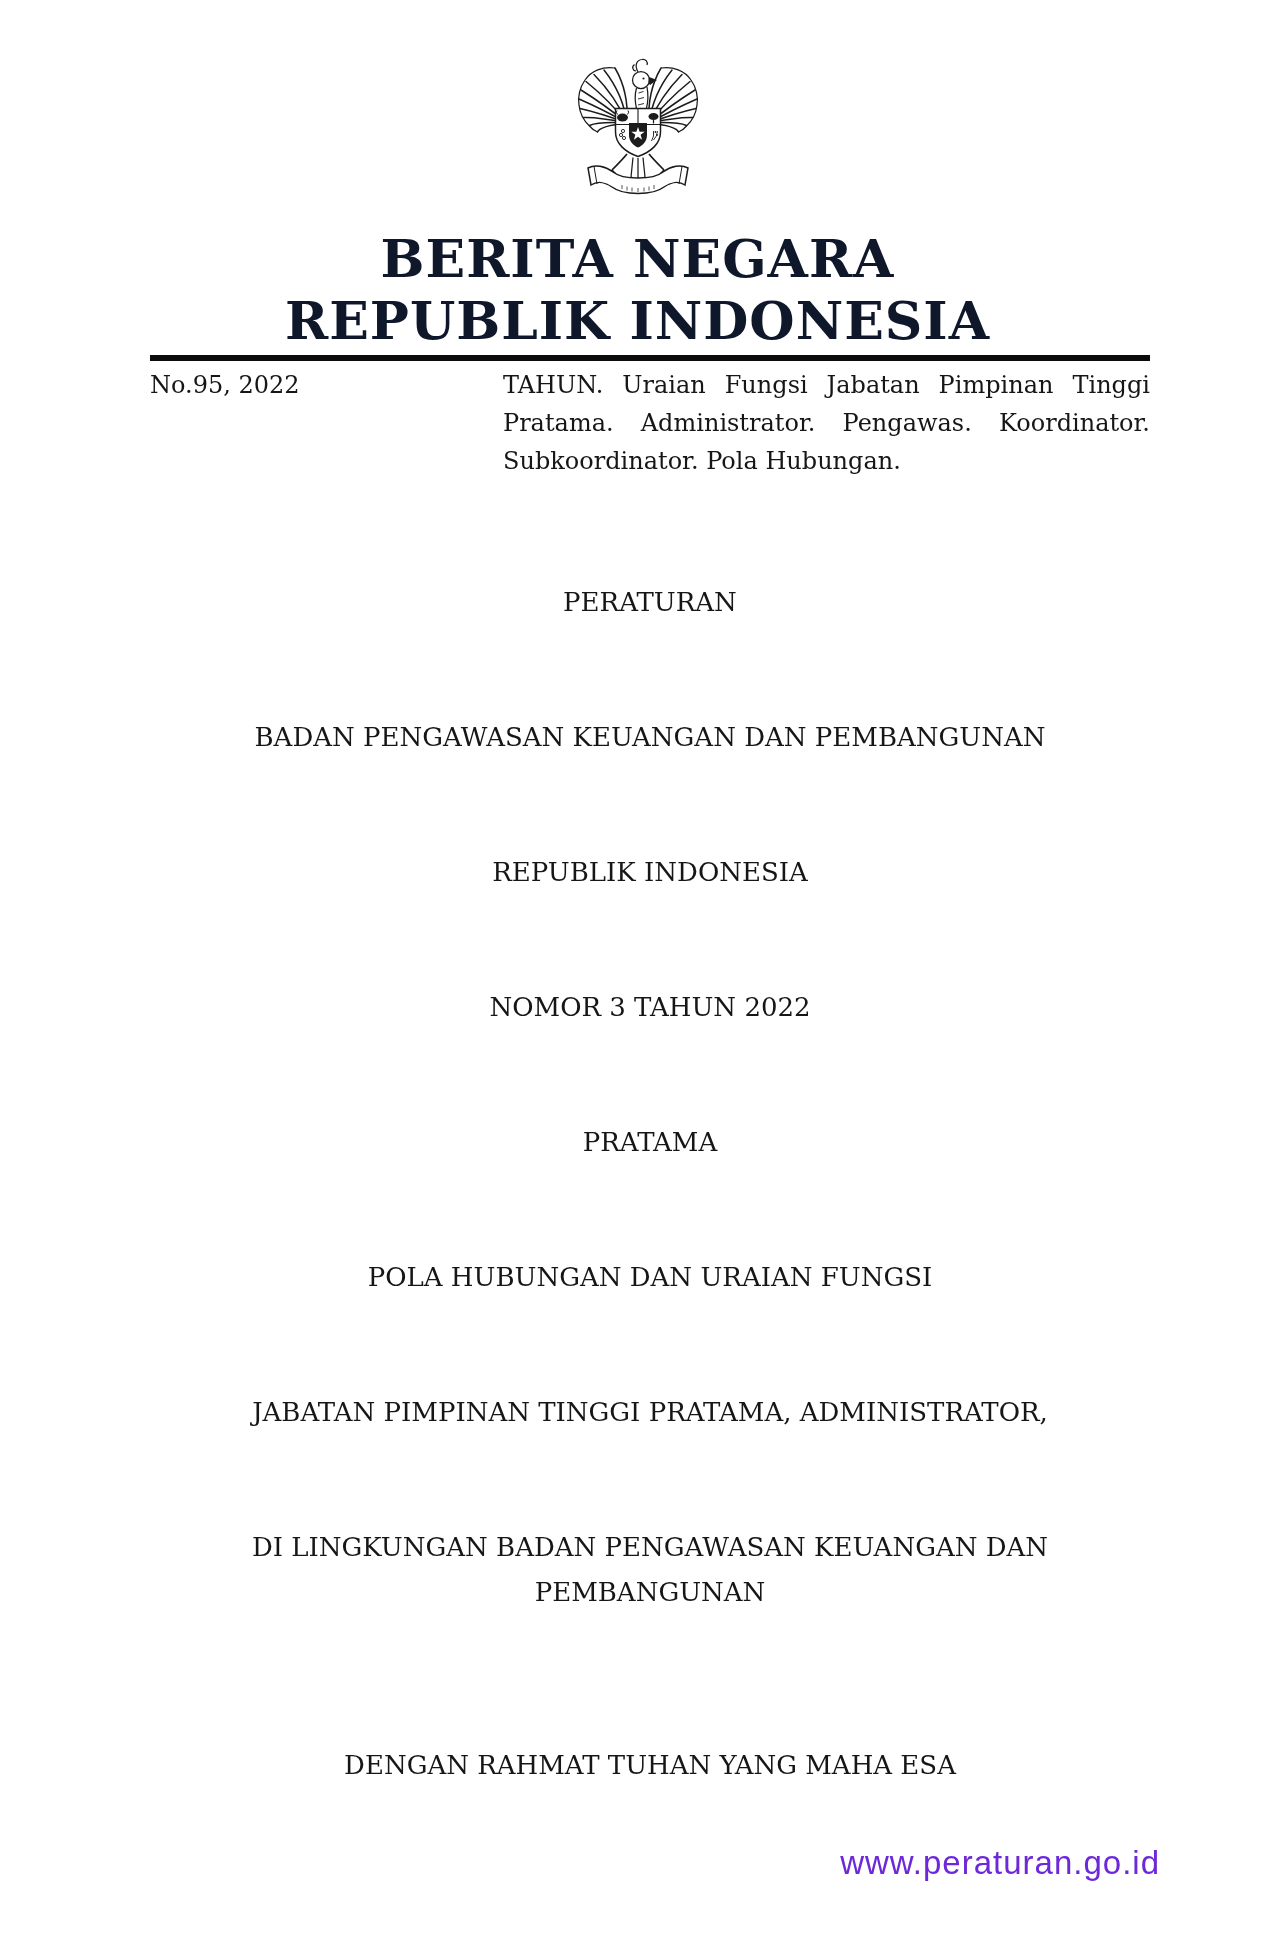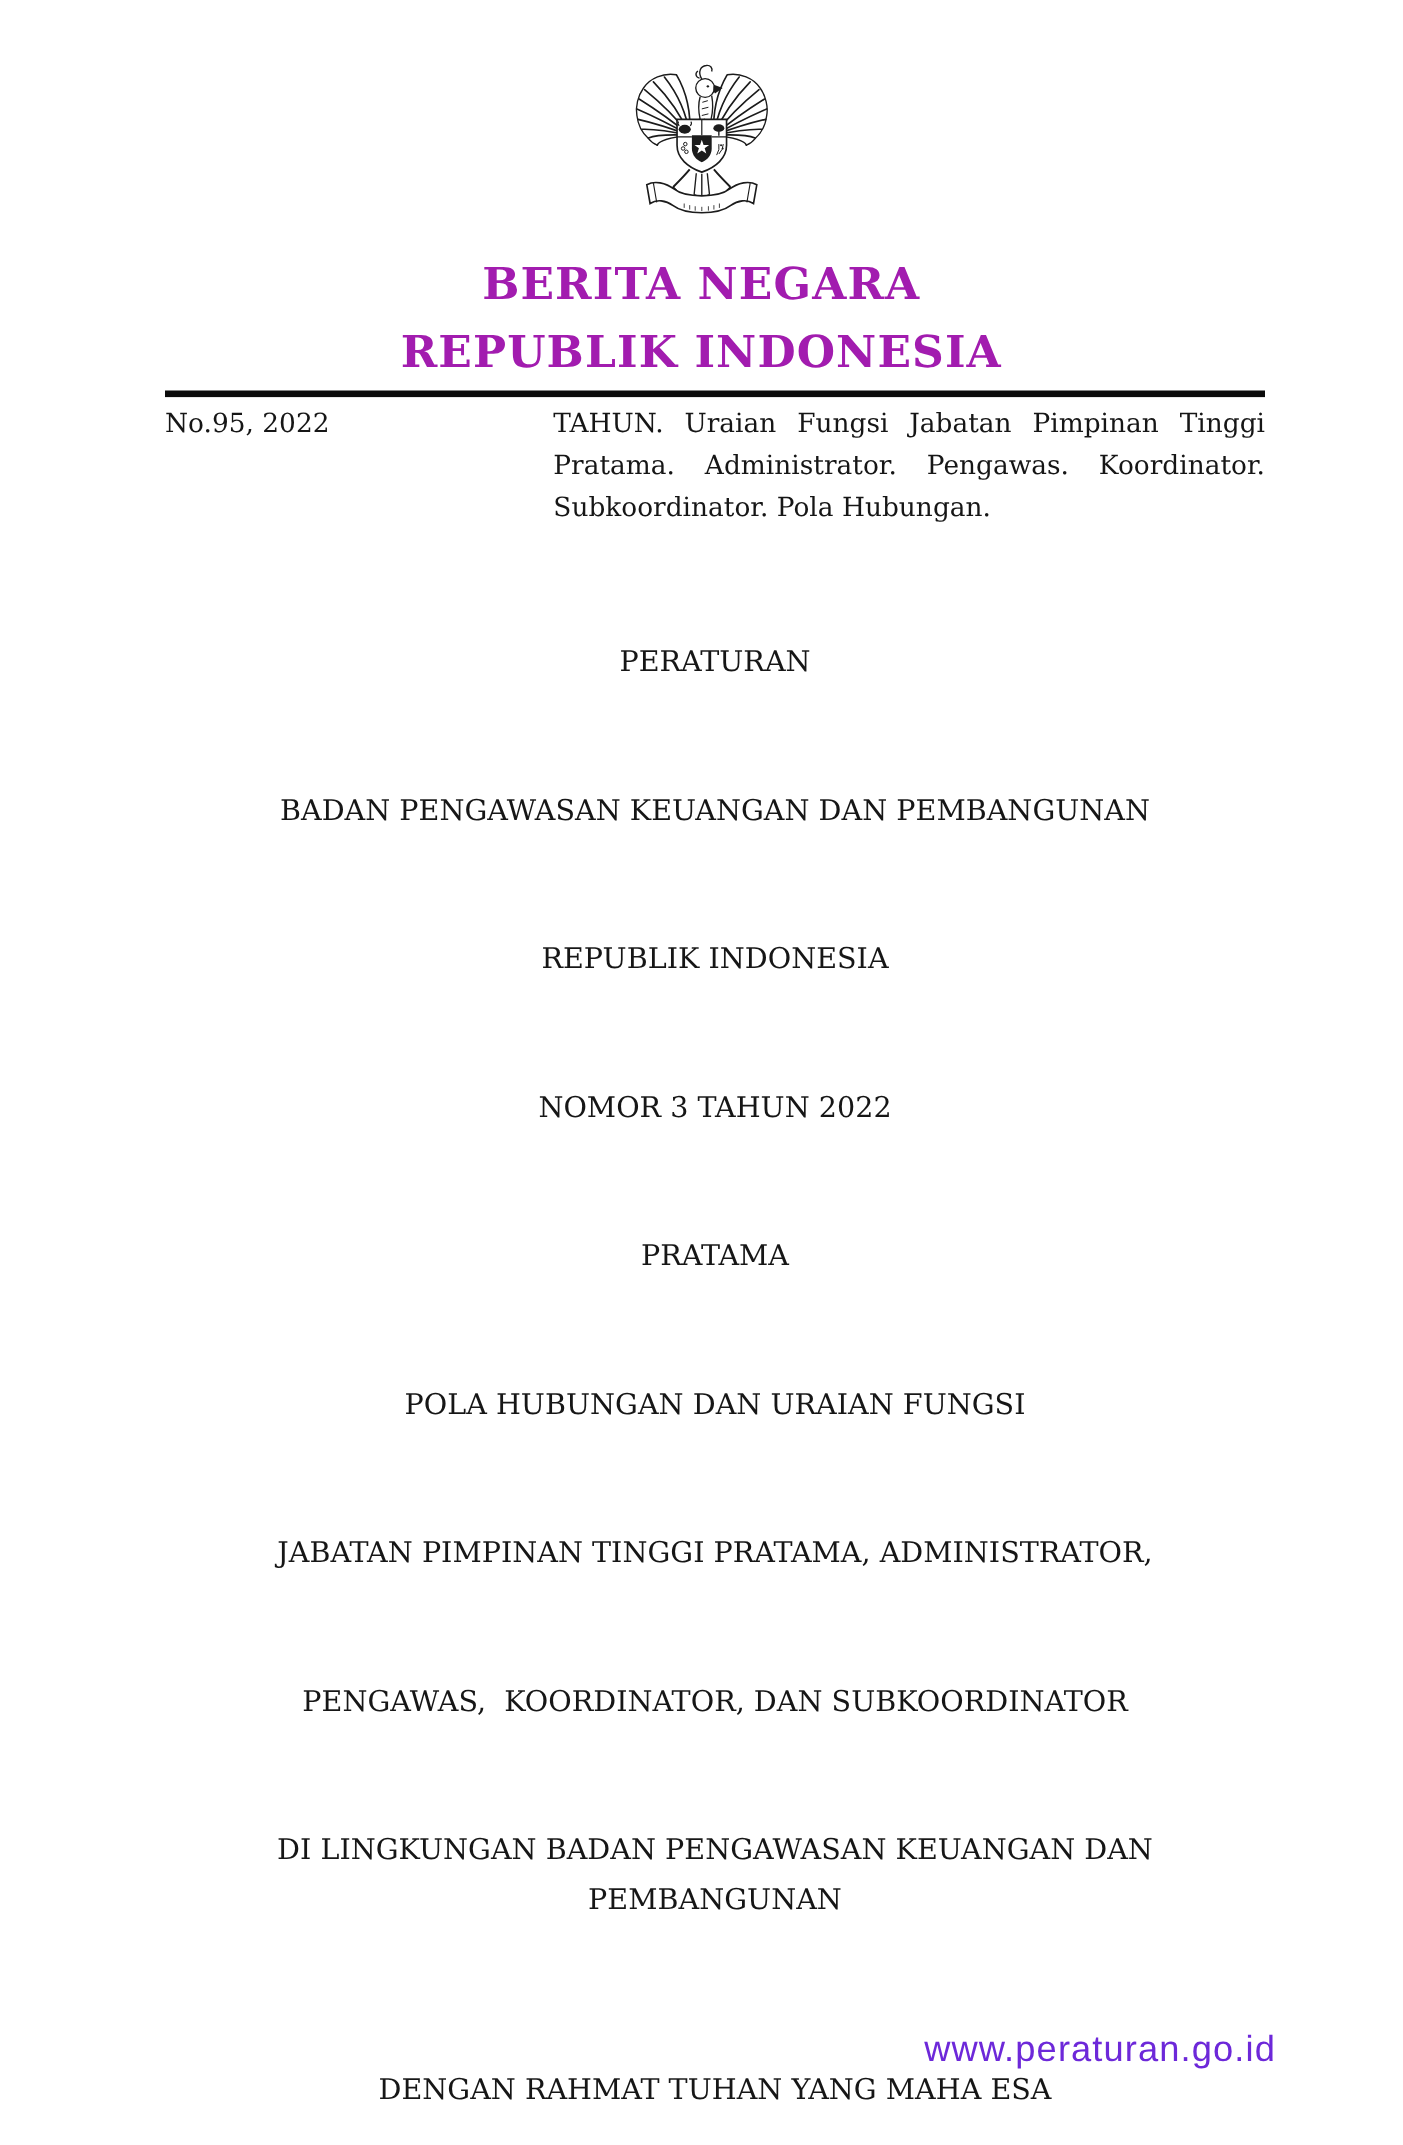--- a/index.html
+++ b/index.html
@@ -9,24 +9,24 @@
     background:#ffffff;
     color:#161616;
     font-family:"DejaVu Serif","Liberation Serif",serif;
     overflow:hidden;
   }
   .emblem{padding-top:42px;text-align:center;}
   .bn-title{
     margin-top:20px;
     text-align:center;
     font-weight:bold;
-    font-size:40px;
+    font-size:52px;
     line-height:62px;
     letter-spacing:1px;
-    color:#a21caf;
+    color:#0f172a;
   }
   .rule{
     margin:3px 0 0 150px;
     width:1000px;height:6px;
     background:#0b0b0b;
   }
   .mast-row{
     margin:5px 0 0 150px;
     width:1000px;
     display:flex;
@@ -159,21 +159,20 @@
   </div>
 
   <div class="title-block">
     <div>PERATURAN</div>
     <div>BADAN PENGAWASAN KEUANGAN DAN PEMBANGUNAN</div>
     <div>REPUBLIK INDONESIA</div>
     <div>NOMOR 3 TAHUN 2022</div>
     <div>PRATAMA</div>
     <div>POLA HUBUNGAN DAN URAIAN FUNGSI</div>
     <div>JABATAN PIMPINAN TINGGI PRATAMA, ADMINISTRATOR,</div>
-    <div>PENGAWAS,  KOORDINATOR, DAN SUBKOORDINATOR</div>
     <div>DI LINGKUNGAN BADAN PENGAWASAN KEUANGAN DAN PEMBANGUNAN</div>
   </div>
 
   <div class="invocation">DENGAN RAHMAT TUHAN YANG MAHA ESA</div>
 
   <div class="watermark">www.peraturan.go.id</div>
 
 </div>
 
 </body></html>

